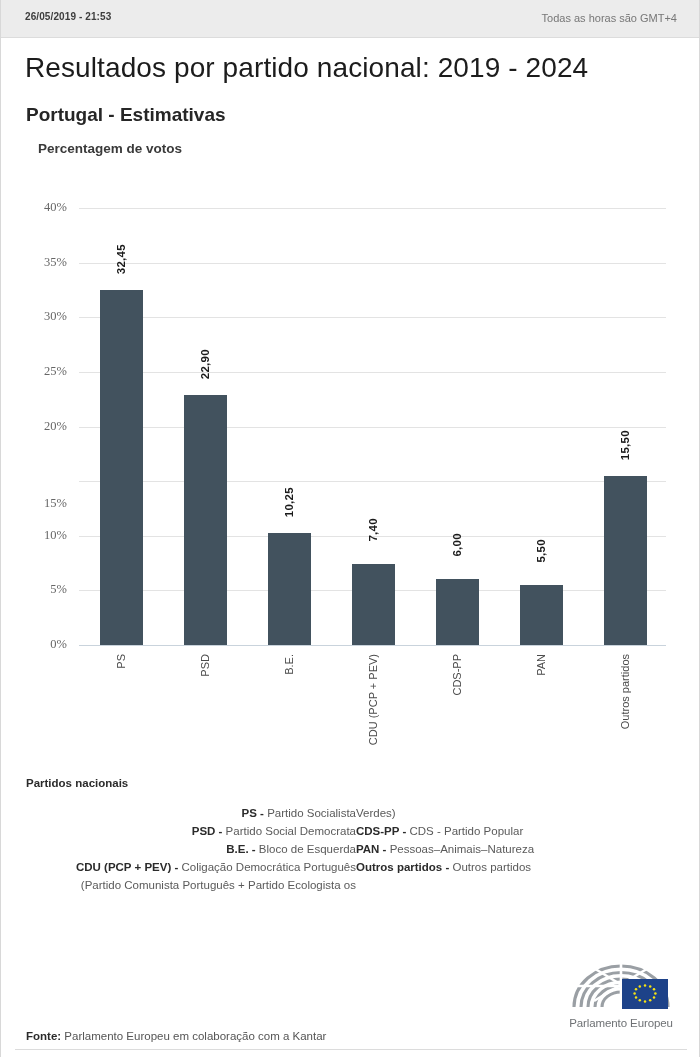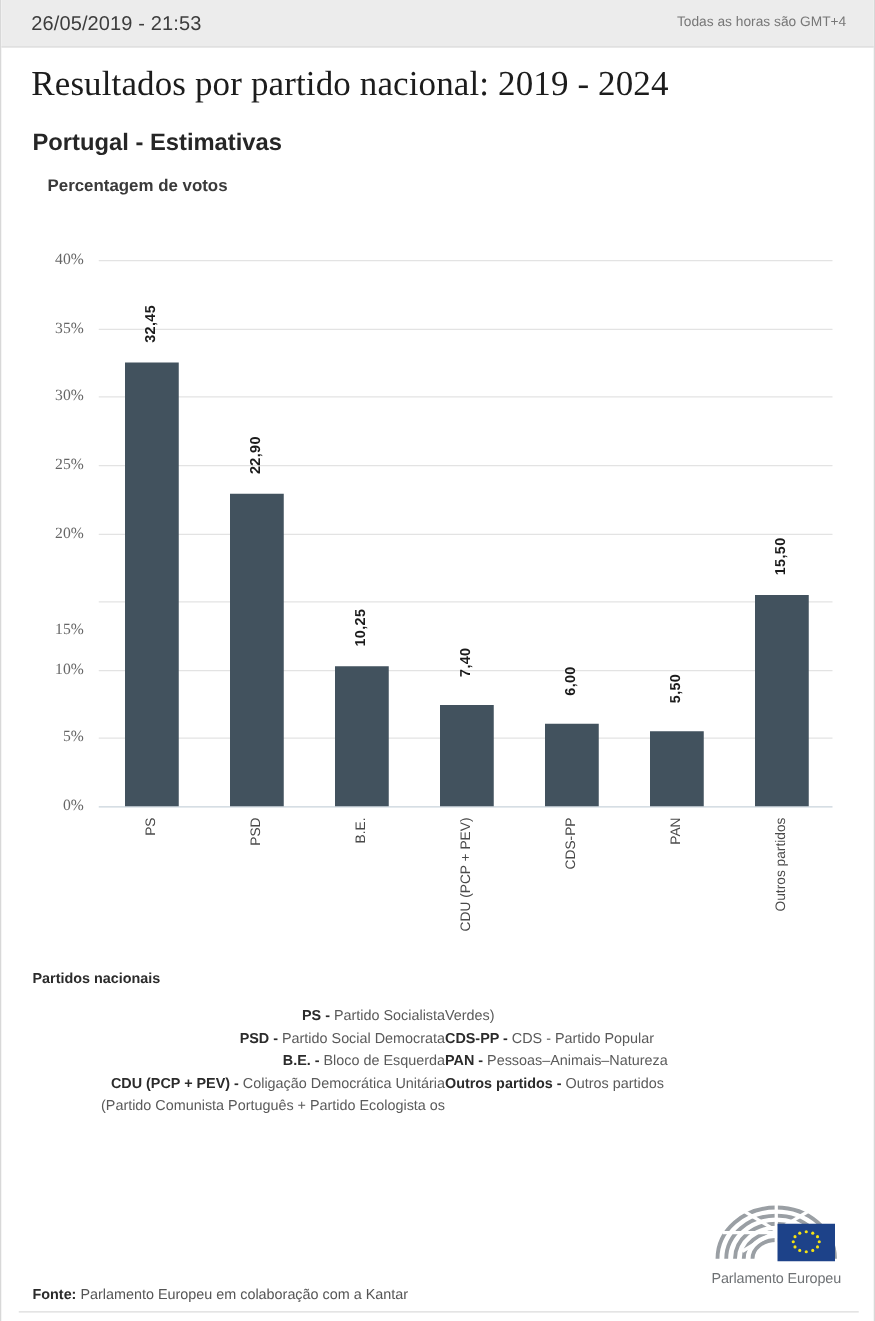--- a/index.html
+++ b/index.html
@@ -20,32 +20,32 @@
 
   
   .topbar {
     position: absolute; left: 0; top: 0;
     width: 700px; height: 38px;
     background: #ececec;
     border-bottom: 1px solid #dcdcdc;
   }
   .topbar-date {
     position: absolute; left: 24px; top: 11px;
-    font-size: 16px; font-weight: normal; color: #3d3d3d;
+    font-size: 10px; font-weight: bold; color: #3d3d3d;
     letter-spacing: .1px;
   }
   .topbar-tz {
     position: absolute; right: 24px; top: 12px;
     font-size: 11px; color: #777777;
   }
 
   
   .title {
     position: absolute; left: 24px; top: 52px;
-    font-family: Liberation Serif, serif;
+    font-family: Liberation Sans, sans-serif;
     font-size: 28px; font-weight: normal; color: #1c1c1c;
     letter-spacing: .1px;
   }
   .subtitle {
     position: absolute; left: 25px; top: 92px;
     font-size: 19px; font-weight: bold; color: #262626; margin-top: 12px;
   }
   .chart-heading {
     position: absolute; left: 37px; top: 141px;
     font-size: 13.5px; font-weight: bold; color: #3a3a3a;
@@ -170,21 +170,21 @@
       <div class="bar" style="left: 602.5px; top: 475.663px; width: 43px; height: 169.337px; background: rgb(66, 82, 94);"></div>
       <div class="bar-value" style="left: 618px; top: 429.663px;">15,50</div>
       <div class="cat-label" style="left: 618px; top: 654px;">Outros partidos</div>
     </div>
 
   <div class="legend-title">Partidos nacionais</div>
   <div class="legend-col left" id="legend-left">
       <div class="legend-row"><b>PS -</b><span> Partido Socialista</span></div>
       <div class="legend-row"><b>PSD -</b><span> Partido Social Democrata</span></div>
       <div class="legend-row"><b>B.E. -</b><span> Bloco de Esquerda</span></div>
-      <div class="legend-row"><b>CDU (PCP + PEV) -</b><span> Coligação Democrática Unitária</span></div>
+      <div class="legend-row"><b>CDU (PCP + PEV) -</b><span> Coligação Democrática Português</span></div>
       <div class="legend-row"><span>(Partido Comunista Português + Partido Ecologista os</span></div>
     </div>
   <div class="legend-col right" id="legend-right">
       <div class="legend-row"><span>Verdes)</span></div>
       <div class="legend-row"><b>CDS-PP -</b><span> CDS - Partido Popular</span></div>
       <div class="legend-row"><b>PAN -</b><span> Pessoas–Animais–Natureza</span></div>
       <div class="legend-row"><b>Outros partidos -</b><span> Outros partidos</span></div>
     </div>
 
   <div class="logo">

